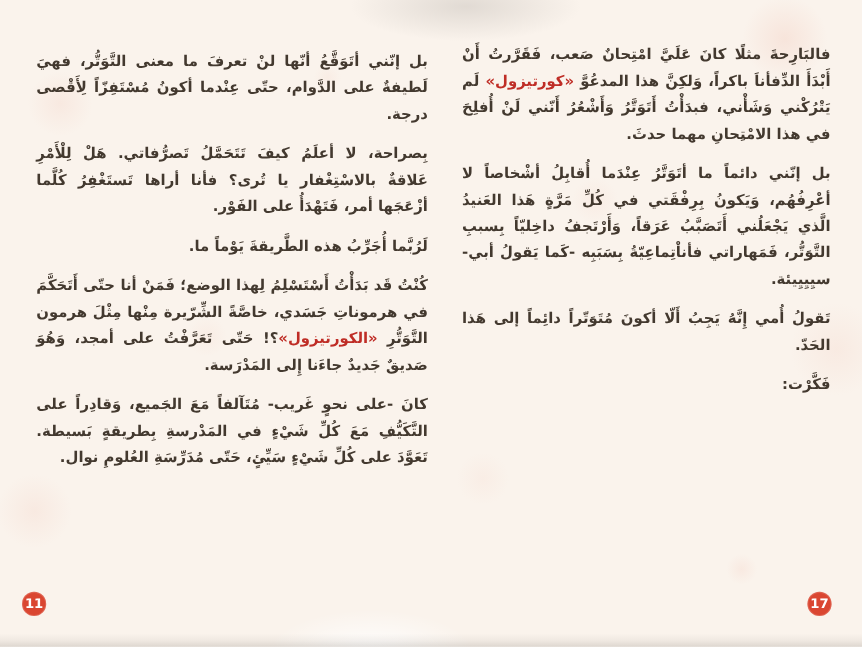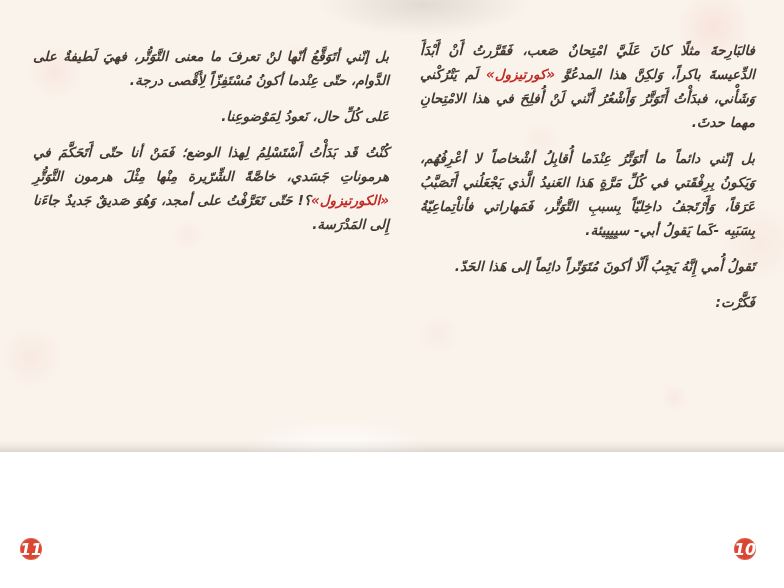--- a/index.html
+++ b/index.html
@@ -8,35 +8,34 @@
   }
   body {
     width: 784px;
     height: 588px;
     overflow: hidden;
     font-family: "DejaVu Sans", sans-serif;
   }
   .book {
     position: relative;
     width: 784px;
-    height: 452px;
+    height: 588px;
     background-color: #faf3ec;
     background-image:
       radial-gradient(ellipse 150px 45px at 54% 1%, rgba(150,144,138,0.25), rgba(150,144,138,0) 70%),
       radial-gradient(ellipse 130px 55px at 43% 101%, rgba(255,255,255,0.95), rgba(255,255,255,0) 72%),
       radial-gradient(circle 55px at 91% 6%, rgba(243,206,193,0.40), rgba(243,206,193,0) 70%),
       radial-gradient(circle 42px at 7% 16%, rgba(244,211,199,0.32), rgba(244,211,199,0) 70%),
       radial-gradient(circle 60px at 97% 54%, rgba(244,211,199,0.28), rgba(244,211,199,0) 70%),
       radial-gradient(circle 48px at 4% 79%, rgba(244,211,199,0.30), rgba(244,211,199,0) 70%),
       radial-gradient(circle 30px at 69% 31%, rgba(246,216,205,0.26), rgba(246,216,205,0) 70%),
       radial-gradient(circle 26px at 24% 52%, rgba(246,216,205,0.24), rgba(246,216,205,0) 70%),
       radial-gradient(circle 34px at 56% 74%, rgba(246,216,205,0.22), rgba(246,216,205,0) 70%),
       radial-gradient(circle 20px at 86% 88%, rgba(244,208,196,0.28), rgba(244,208,196,0) 70%),
       radial-gradient(circle 18px at 38% 12%, rgba(246,216,205,0.25), rgba(246,216,205,0) 70%);
-    font-style: italic;
   }
   .page {
     position: absolute;
     top: 0;
     direction: rtl;
     text-align: justify;
   }
   .page p {
     margin: 0 0 12px 0;
     font-size: 13.5px;
@@ -55,21 +54,21 @@
     width: 356px;
     padding-top: 44px;
   }
   .badge {
     position: absolute;
     top: 538px;
     width: 22px;
     height: 22px;
     border-radius: 50%;
     color: #ffffff;
-    font-size: 16px;
+    font-size: 12px;
     font-weight: bold;
     display: flex;
     align-items: center;
     justify-content: center;
     box-shadow: 0 0 0 1px rgba(255,255,255,0.15) inset;
   }
   .badge-left  { left: 20px; }
   .badge-right { right: 28px; }
   .bottom-edge {
     position: absolute;
@@ -83,27 +82,29 @@
       rgba(120,114,107,0.22) 100%);
     pointer-events: none;
   }
 </style>
 </head>
 <body>
 
 <div class="book">
   <div class="page page-left" id="page-left" lang="ar" dir="rtl">
       <p><span style="color: rgb(67, 57, 47);">بل إنّني أتَوَقَّعُ أنّها لنْ تعرفَ ما معنى التَّوَتُّر، فهيَ لَطيفةٌ على الدَّوام، حتّى عِنْدما أكونُ مُسْتَفِزّاً لِأَقْصى درجة.</span></p>
-      <p><span style="color: rgb(67, 57, 47);">عَلى كُلِّ حال، نَعودُ لِمَوْضوعِنا.</span></p>
+      <p><span style="color: rgb(67, 57, 47);">بِصراحة، لا أعلَمُ كيفَ تَتَحَمَّلُ تَصرُّفاتي. هَلْ لِلْأَمْرِ عَلاقةٌ بالاسْتِغْفار يا تُرى؟ فأنا أراها تَستَغْفِرُ كُلَّما أزْعَجَها أمر، فَتَهْدَأُ على الفَوْر.</span></p>
+      <p><span style="color: rgb(67, 57, 47);">لَرُبَّما أُجَرِّبُ هذه الطَّريقةَ يَوْماً ما.</span></p>
       <p><span style="color: rgb(67, 57, 47);">كُنْتُ قَد بَدَأْتُ أَسْتَسْلِمُ لِهذا الوضع؛ فَمَنْ أنا حتّى أَتَحَكَّمَ في هرموناتِ جَسَدي، خاصَّةً الشِّرّيرة مِنْها مِثْلَ هرمون التَّوَتُّرِ </span><span style="color: rgb(191, 45, 38);">«الكورتيزول»</span><span style="color: rgb(67, 57, 47);">؟! حَتّى تَعَرَّفْتُ على أمجد، وَهُوَ صَديقٌ جَديدٌ جاءَنا إِلى المَدْرَسة.</span></p>
+      <p><span style="color: rgb(67, 57, 47);">كانَ -على نحوٍ غَريب- مُتَآلفاً مَعَ الجَميع، وَقادِراً على التَّكَيُّفِ مَعَ كُلِّ شَيْءٍ في المَدْرسةِ بِطريقةٍ بَسيطة. تَعَوَّدَ على كُلِّ شَيْءٍ سَيِّئٍ، حَتّى مُدَرِّسَةِ العُلومِ نوال.</span></p>
     </div>
   <div class="page page-right" id="page-right" lang="ar" dir="rtl">
-      <p><span style="color: rgb(67, 57, 47);">فالبَارِحةَ مثلًا كانَ عَلَيَّ امْتِحانٌ صَعب، فَقَرَّرتُ أَنْ أَبْدَأَ الدِّعيسةَ باكراً، وَلكِنَّ هذا المدعُوَّ </span><span style="color: rgb(191, 45, 38);">«كورتيزول»</span><span style="color: rgb(67, 57, 47); margin-left: 36px;"> لَم يَتْرُكْني وَشَأْني، فبدَأْتُ أَتَوَتَّرُ وَأَشْعُرُ أَنّني لَنْ أُفلِحَ في هذا الامْتِحانِ مهما حدثَ.</span></p>
+      <p><span style="color: rgb(67, 57, 47);">فالبَارِحةَ مثلًا كانَ عَلَيَّ امْتِحانٌ صَعب، فَقَرَّرتُ أَنْ أَبْدَأَ الدِّفأناَ باكراً، وَلكِنَّ هذا المدعُوَّ </span><span style="color: rgb(191, 45, 38);">«كورتيزول»</span><span style="color: rgb(67, 57, 47); margin-left: 36px;"> لَم يَتْرُكْني وَشَأْني، فبدَأْتُ أَتَوَتَّرُ وَأَشْعُرُ أَنّني لَنْ أُفلِحَ في هذا الامْتِحانِ مهما حدثَ.</span></p>
       <p><span style="color: rgb(67, 57, 47);">بل إنّني دائماً ما أتَوَتَّرُ عِنْدَما أُقابِلُ أشْخاصاً لا أعْرِفُهُم، وَيَكونُ بِرِفْقَتي في كُلِّ مَرَّةٍ هَذا العَنيدُ الَّذي يَجْعَلُني أَتَصَبَّبُ عَرَقاً، وَأَرْتَجفُ داخِليّاً بِسببِ التَّوَتُّر، فَمَهاراتي فأناْتِماعِيّةُ بِسَبَبِه -كَما يَقولُ أبي- سيِيِيِيئة.</span></p>
       <p><span style="color: rgb(67, 57, 47);">تَقولُ أُمي إِنَّهُ يَجِبُ أَلّا أكونَ مُتَوَتّراً دائِماً إلى هَذا الحَدّ.</span></p>
       <p><span style="color: rgb(67, 57, 47);">فَكَّرْت:</span></p>
     </div>
 
   <div class="badge badge-left" style="background: rgb(218, 70, 49);">11</div>
-  <div class="badge badge-right" style="background: rgb(218, 70, 49);">10</div>
+  <div class="badge badge-right" style="background: rgb(218, 70, 49);">17</div>
 
   <div class="bottom-edge"></div>
 </div>
 
 </body></html>

